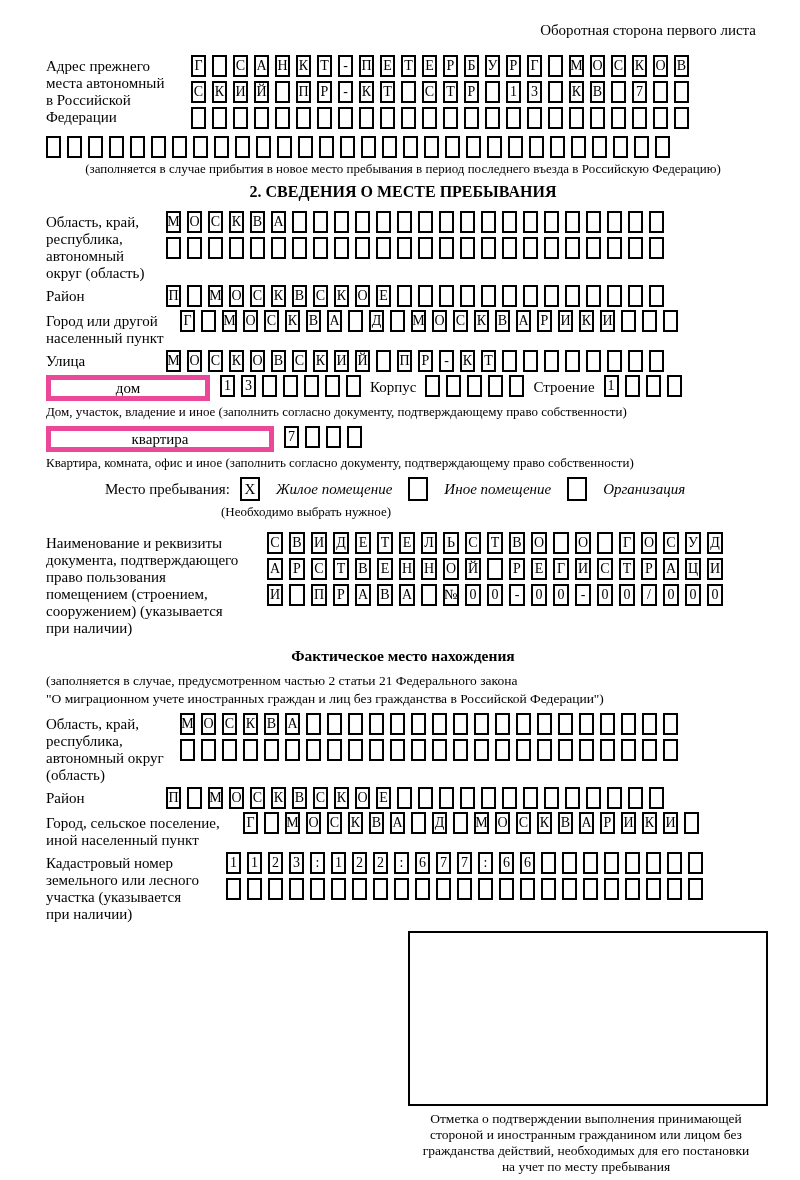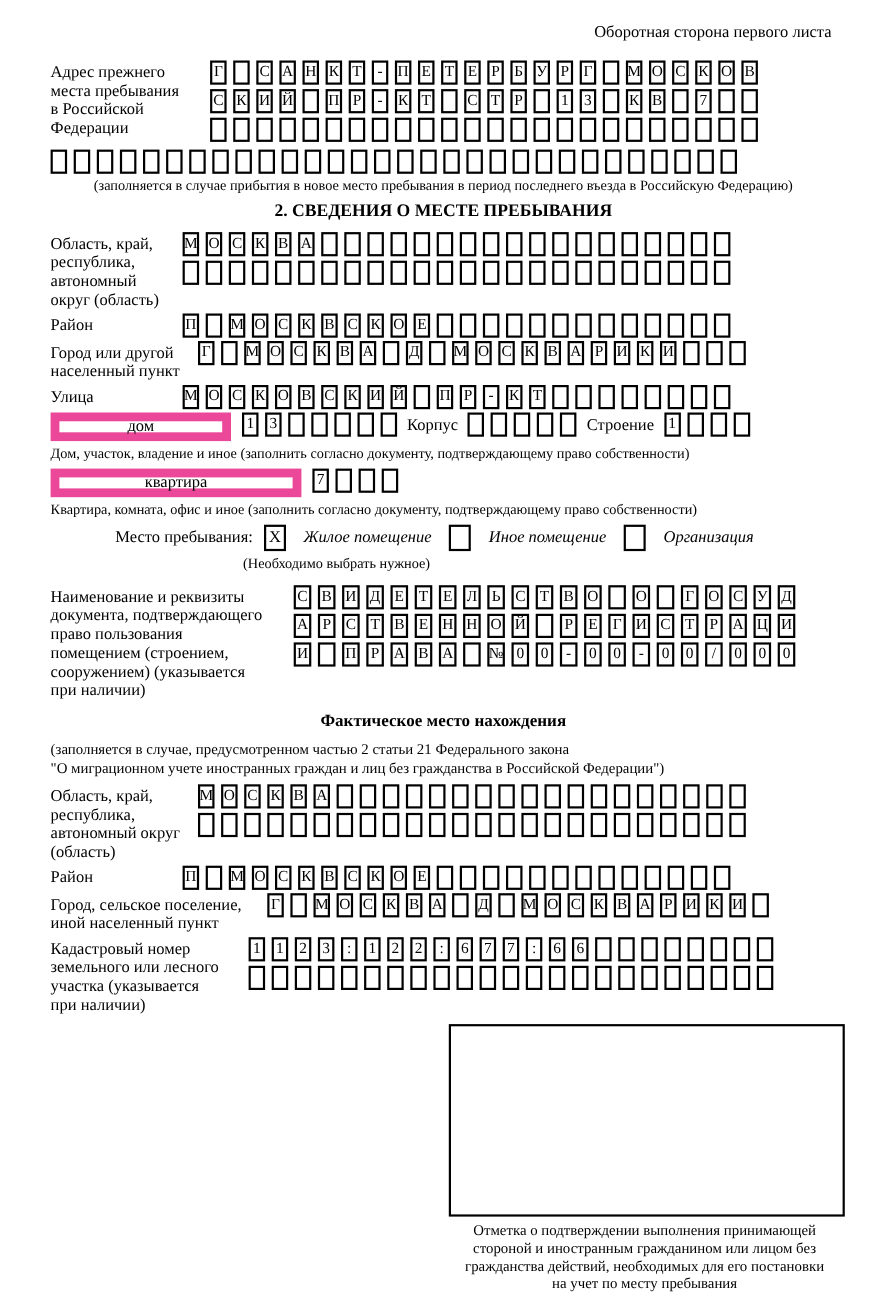--- a/index.html
+++ b/index.html
@@ -33,21 +33,21 @@
   .stack > .grid { margin-bottom: 4px; }
   .ind14 { margin-left: 14px; }
 
   .note { font-size: 13px; line-height: 15px; margin: 3px 0 7px; }
   .center { text-align: center; }
   .h2 { text-align: center; font-weight: bold; font-size: 16px; margin: 6px 0 10px; }
   .h3 { text-align: center; font-weight: bold; font-size: 15.5px; margin: 10px 0 8px; }
   .subnote { font-size: 13.5px; line-height: 16px; text-align: left; margin-bottom: 2px; }
 
   .bigbox {
-    border: 8px solid #ec4899; height: 26px;
+    border: 5px solid #ec4899; height: 26px;
     display: flex; align-items: center; justify-content: center;
     flex: none;
   }
   .dom-box { width: 164px; margin-right: 10px; }
   .kv-box { width: 228px; margin-right: 10px; }
   .inline-lbl { flex: none; padding-top: 4px; margin: 0 9px; }
 
   .stay { align-items: center; margin-top: 4px; justify-content: center; }
   .stay-lbl { margin-right: 10px; }
   .chk {
@@ -76,21 +76,21 @@
 </style>
 </head>
 <body>
 
 <div class="page">
 
   <div class="corner">Оборотная сторона первого листа</div>
 
   <div class="frow">
     <div class="lbl w145">Адрес прежнего
-места пребывания
+места автономный
 в Российской
 Федерации</div>
     <div class="stack">
       <div class="grid">
           <span class="cb">Г</span>
           <span class="cb"></span>
           <span class="cb">С</span>
           <span class="cb">А</span>
           <span class="cb">Н</span>
           <span class="cb">К</span>

